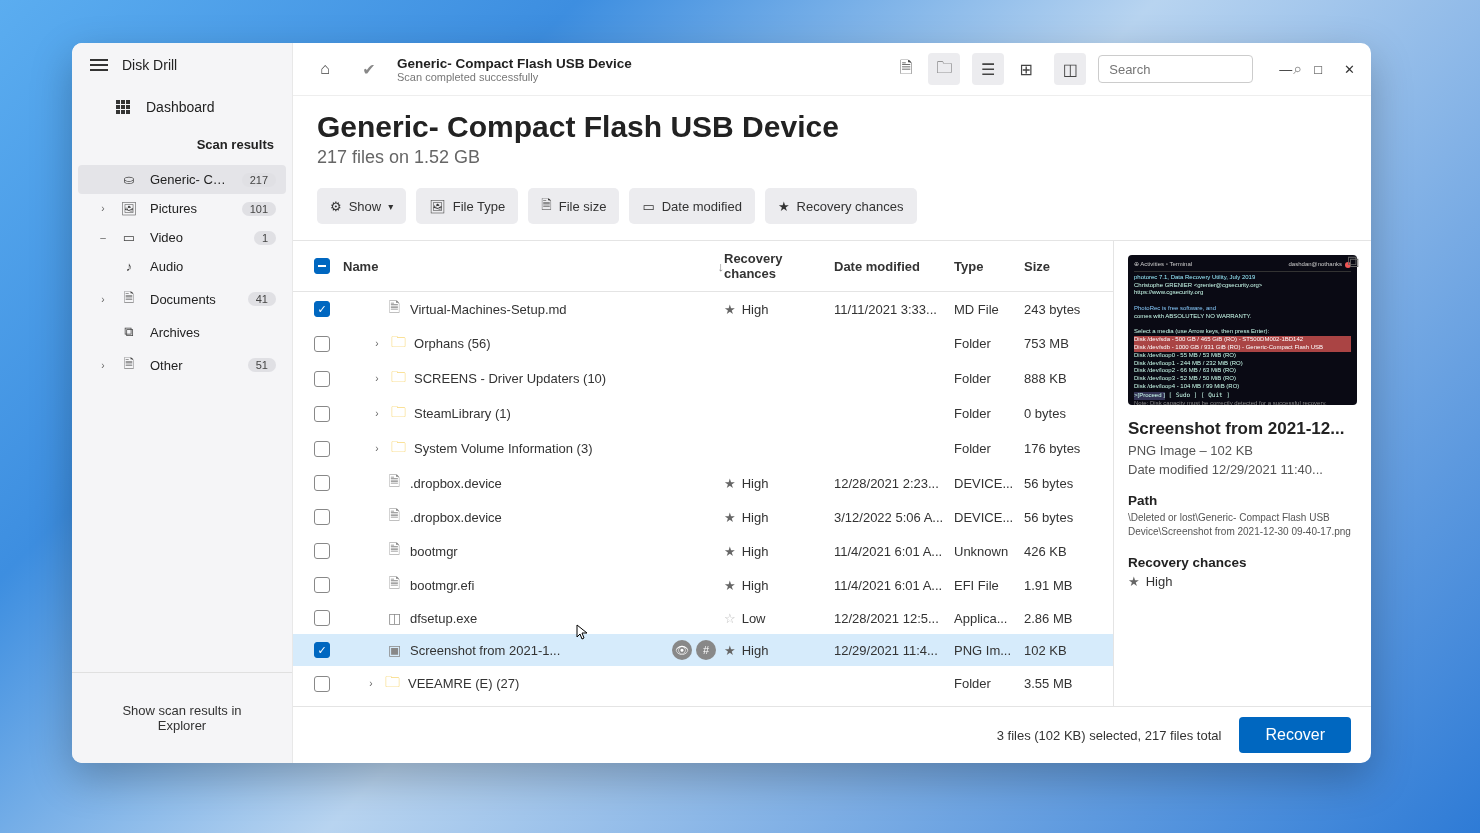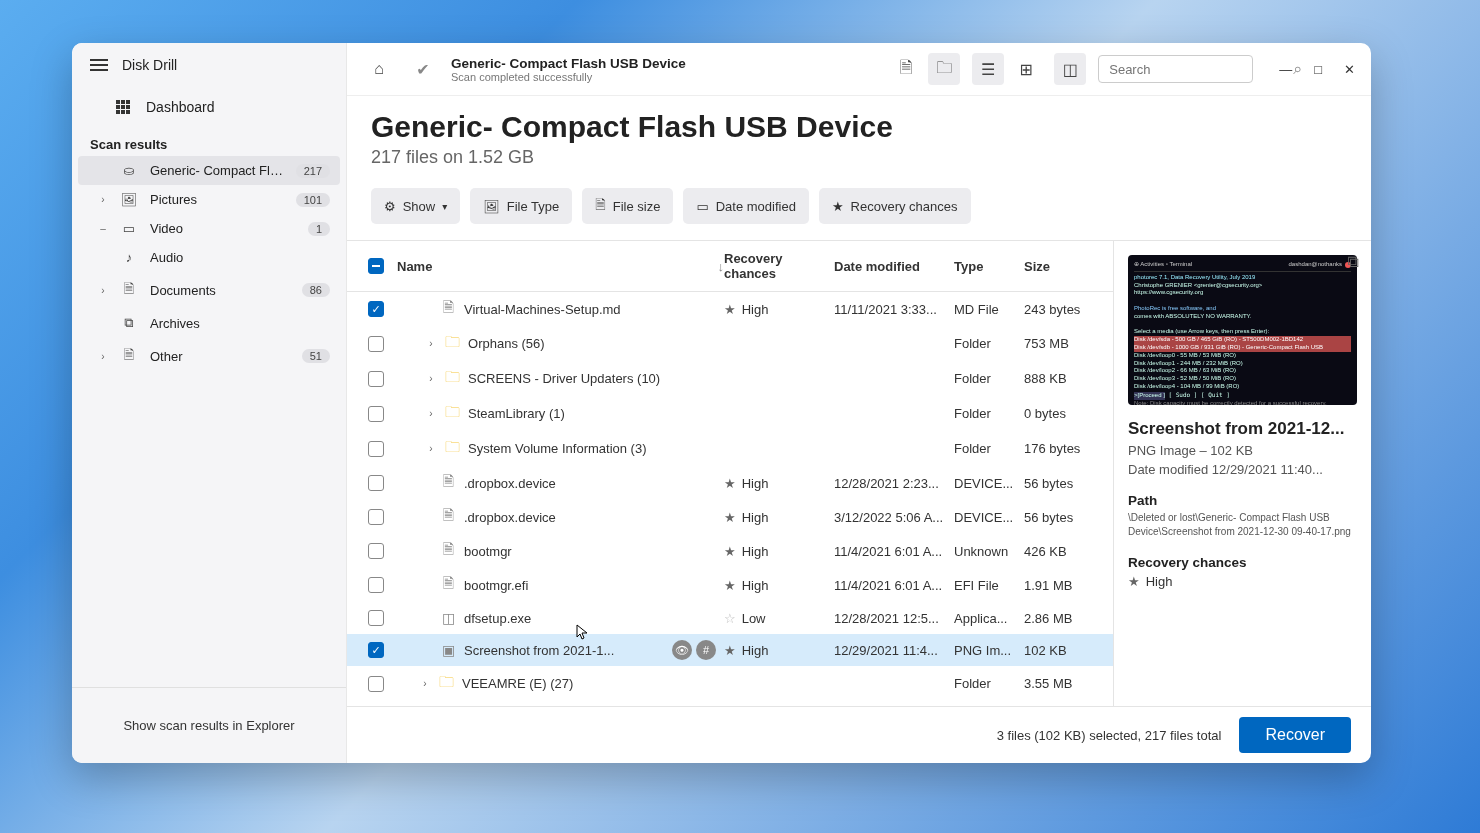--- a/index.html
+++ b/index.html
@@ -7,29 +7,29 @@
   width: 1480px; height: 833px;
   background: linear-gradient(135deg, #5badf0 0%, #3d8ee0 25%, #b8d4f0 50%, #2e7bd6 100%);
   overflow: hidden; position: relative;
 }
 .window {
   position: absolute; left: 72px; top: 43px; width: 1299px; height: 720px;
   background: #fff; border-radius: 10px; box-shadow: 0 15px 40px rgba(0,0,0,.25);
   display: flex; overflow: hidden;
 }
 
-.sidebar { width: 275px; background: #f5f5f7; border-right: 1px solid #e8e8e8; display: flex; flex-direction: column; }
+.sidebar { width: 221px; background: #f5f5f7; border-right: 1px solid #e8e8e8; display: flex; flex-direction: column; }
 .sb-top { display: flex; align-items: center; gap: 14px; padding: 14px 18px; }
 .hamburger { width: 18px; display: flex; flex-direction: column; gap: 3px; cursor: pointer; }
 .hamburger span { height: 2px; background: #333; }
 .app-title { font-size: 14px; color: #222; }
 .sb-dash { display: flex; align-items: center; gap: 16px; padding: 12px 18px 12px 44px; font-size: 14px; color: #222; cursor: pointer; }
 .grid-ic { width: 14px; height: 14px; display: grid; grid-template: repeat(3,1fr)/repeat(3,1fr); gap: 1px; }
 .grid-ic i { background: #333; }
-.sb-section { padding: 10px 18px 4px; font-size: 13px; font-weight: 600; color: #222; }
+.sb-section { padding: 10px 18px 13px; font-size: 13px; font-weight: 600; color: #222; text-align: right; }
 .sb-item { display: flex; align-items: center; gap: 12px; padding: 7px 10px 7px 20px; font-size: 13px; color: #222; cursor: pointer; border-radius: 4px; margin: 0 6px; }
 .sb-item.active { background: #e4e4e8; }
 .sb-item .chev { width: 10px; color: #666; font-size: 10px; text-align: center; }
 .sb-item .ic { width: 18px; text-align: center; color: #444; }
 .sb-item .lbl { flex: 1; white-space: nowrap; overflow: hidden; text-overflow: ellipsis; }
 .sb-item .badge { background: #e0e0e4; border-radius: 10px; padding: 1px 8px; font-size: 11px; color: #444; }
 .sb-footer { margin-top: auto; border-top: 1px solid #e0e0e0; padding: 30px; text-align: center; font-size: 13px; color: #333; cursor: pointer; }
 
 .main { flex: 1; display: flex; flex-direction: column; }
 .topbar { display: flex; align-items: center; gap: 12px; padding: 10px 16px; border-bottom: 1px solid #eee; }
@@ -142,21 +142,21 @@
         </div>
         <div class="sb-item">
           <span class="chev"></span>
           <span class="ic">♪</span>
           <span class="lbl">Audio</span>
         </div>
         <div class="sb-item">
           <span class="chev">›</span>
           <span class="ic">🗎</span>
           <span class="lbl">Documents</span>
-          <span class="badge">86</span>
+          <span class="badge">41</span>
         </div>
         <div class="sb-item">
           <span class="chev"></span>
           <span class="ic">⧉</span>
           <span class="lbl">Archives</span>
         </div>
         <div class="sb-item">
           <span class="chev">›</span>
           <span class="ic">🗎</span>
           <span class="lbl">Other</span>

